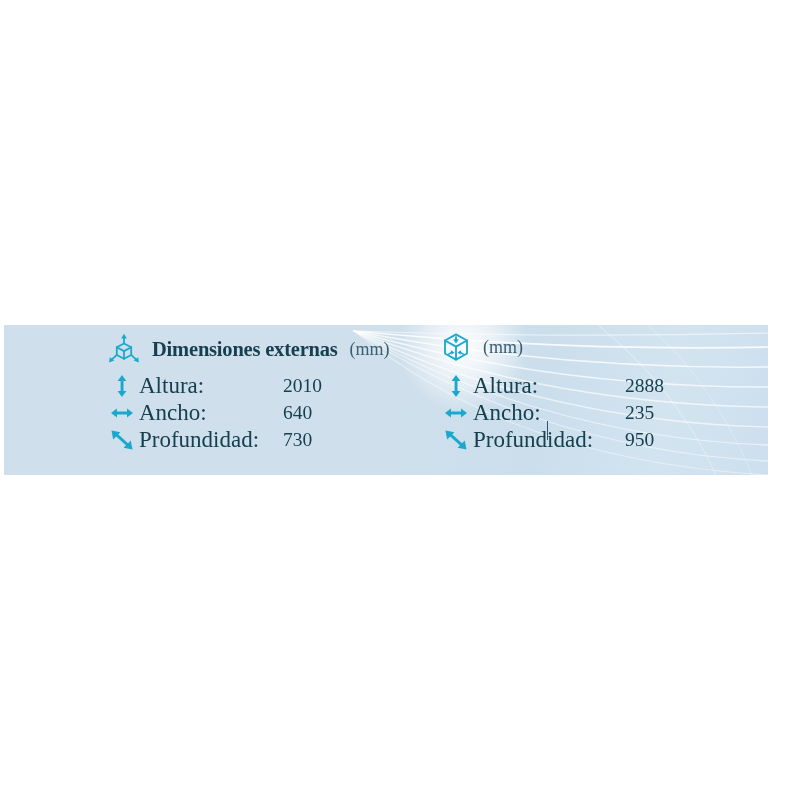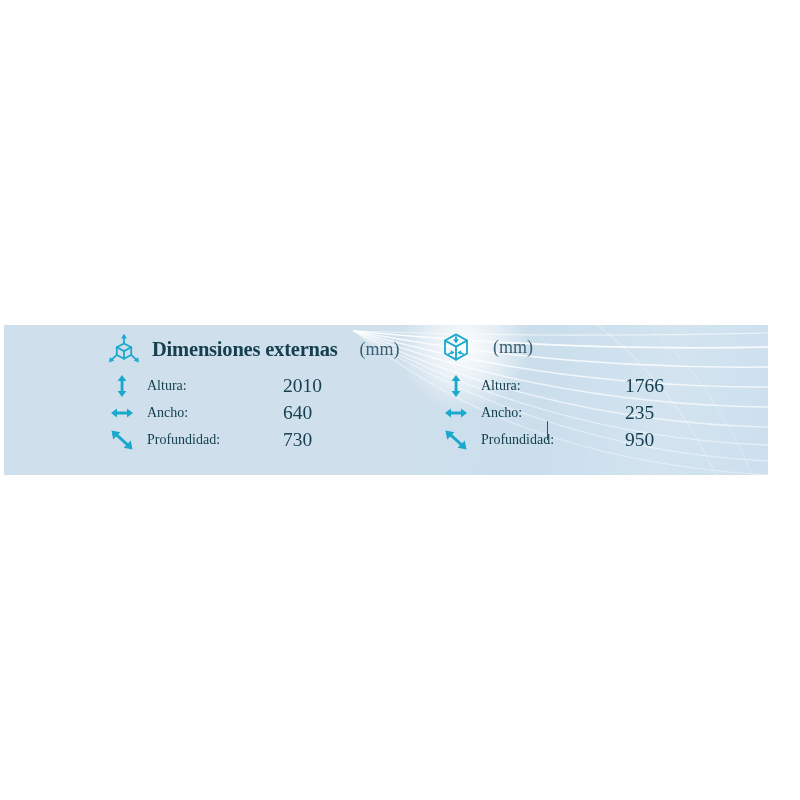--- a/index.html
+++ b/index.html
@@ -85,44 +85,44 @@
     font-weight: bold;
     color: #16404f;
     letter-spacing: -0.2px;
     margin-left: 11px;
   }
   .col-internal .head-title { margin-left: 9px; }
   .head-unit {
     font-size: 18px;
     font-weight: normal;
     color: #3a5f71;
-    margin-left: 22px;
+    margin-left: 12px;
   }
 
   
   .rows {
     position: absolute;
     top: 47px;
     left: 2px;
   }
   .row {
     display: flex;
     align-items: center;
     height: 27px;
   }
   .row-icon {
     width: 28px;
     height: 24px;
     flex: 0 0 28px;
     display: block;
   }
   .row-label {
-    font-size: 14px;
+    font-size: 23px;
     color: #16404f;
-    margin-left: 10px;
+    margin-left: 2px;
     white-space: nowrap;
   }
   .row-value {
     font-size: 19.5px;
     color: #16404f;
     white-space: nowrap;
     position: absolute;
   }
 
   .col-external .row-label { width: 136px; }
@@ -256,21 +256,21 @@
 
         <div class="row">
           <svg class="row-icon" viewBox="0 0 28 24">
             <g fill="#1aa9cc">
               <rect x="11.6" y="4.5" width="2.9" height="15" rx="0.4"></rect>
               <path d="M13,1 L17.4,7 L8.6,7 Z"></path>
               <path d="M13,23 L8.6,17 L17.4,17 Z"></path>
             </g>
           </svg>
           <span class="row-label">Altura:</span>
-          <span class="row-value">1766</span>
+          <span class="row-value">2888</span>
         </div>
 
         <div class="row">
           <svg class="row-icon" viewBox="0 0 28 24">
             <g fill="#1aa9cc">
               <rect x="5.5" y="10.6" width="15" height="2.9" rx="0.4"></rect>
               <path d="M2,12 L8,7.6 L8,16.4 Z"></path>
               <path d="M24,12 L18,7.6 L18,16.4 Z"></path>
             </g>
           </svg>

